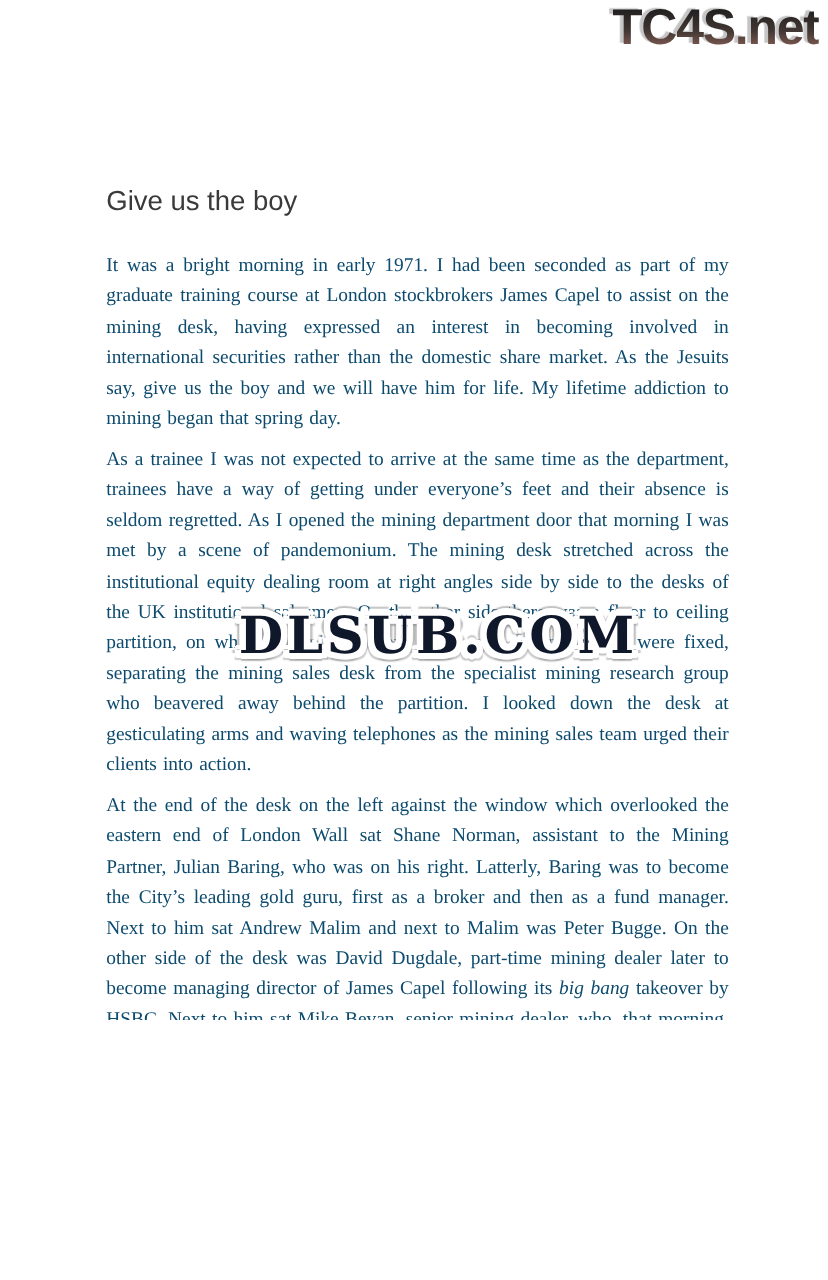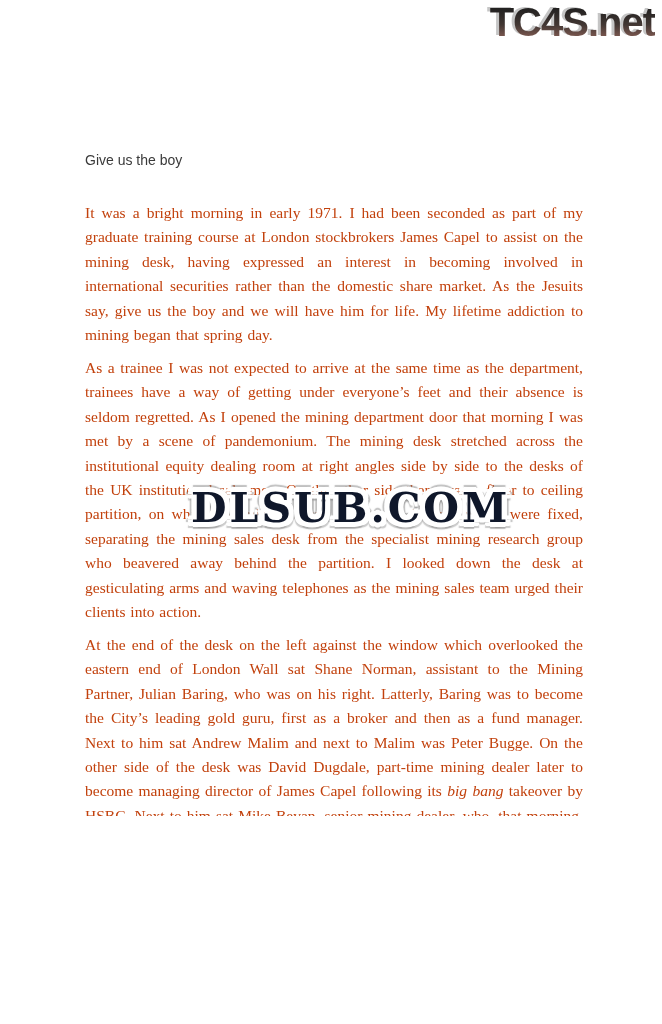--- a/index.html
+++ b/index.html
@@ -46,32 +46,32 @@
     font-family: "Liberation Sans", sans-serif;
     font-weight: bold;
     font-size: 27px;
     line-height: 31px;
     margin: 0;
     color: #2b2b2b;
   }
   h2.section-title {
     font-family: "Liberation Sans", sans-serif;
     font-weight: normal;
-    font-size: 14px;
+    font-size: 22px;
     line-height: 21px;
     margin: 51px 0 0 0;
     color: #3a3a3a;
   }
   .body-text { margin-top: 30px; }
   .body-text p {
     font-size: 15.5px;
     line-height: 24.45px;
     text-align: justify;
     margin: 0 0 8px 0;
-    color: #c2410c;
+    color: #0c4a6e;
     word-spacing: 1px;
   }
   .body-text p em { font-style: italic; }
 
   
   .dlsub {
     position: absolute;
     left: 191px;
     top: 484px;
     font-family: "DejaVu Serif", serif;

